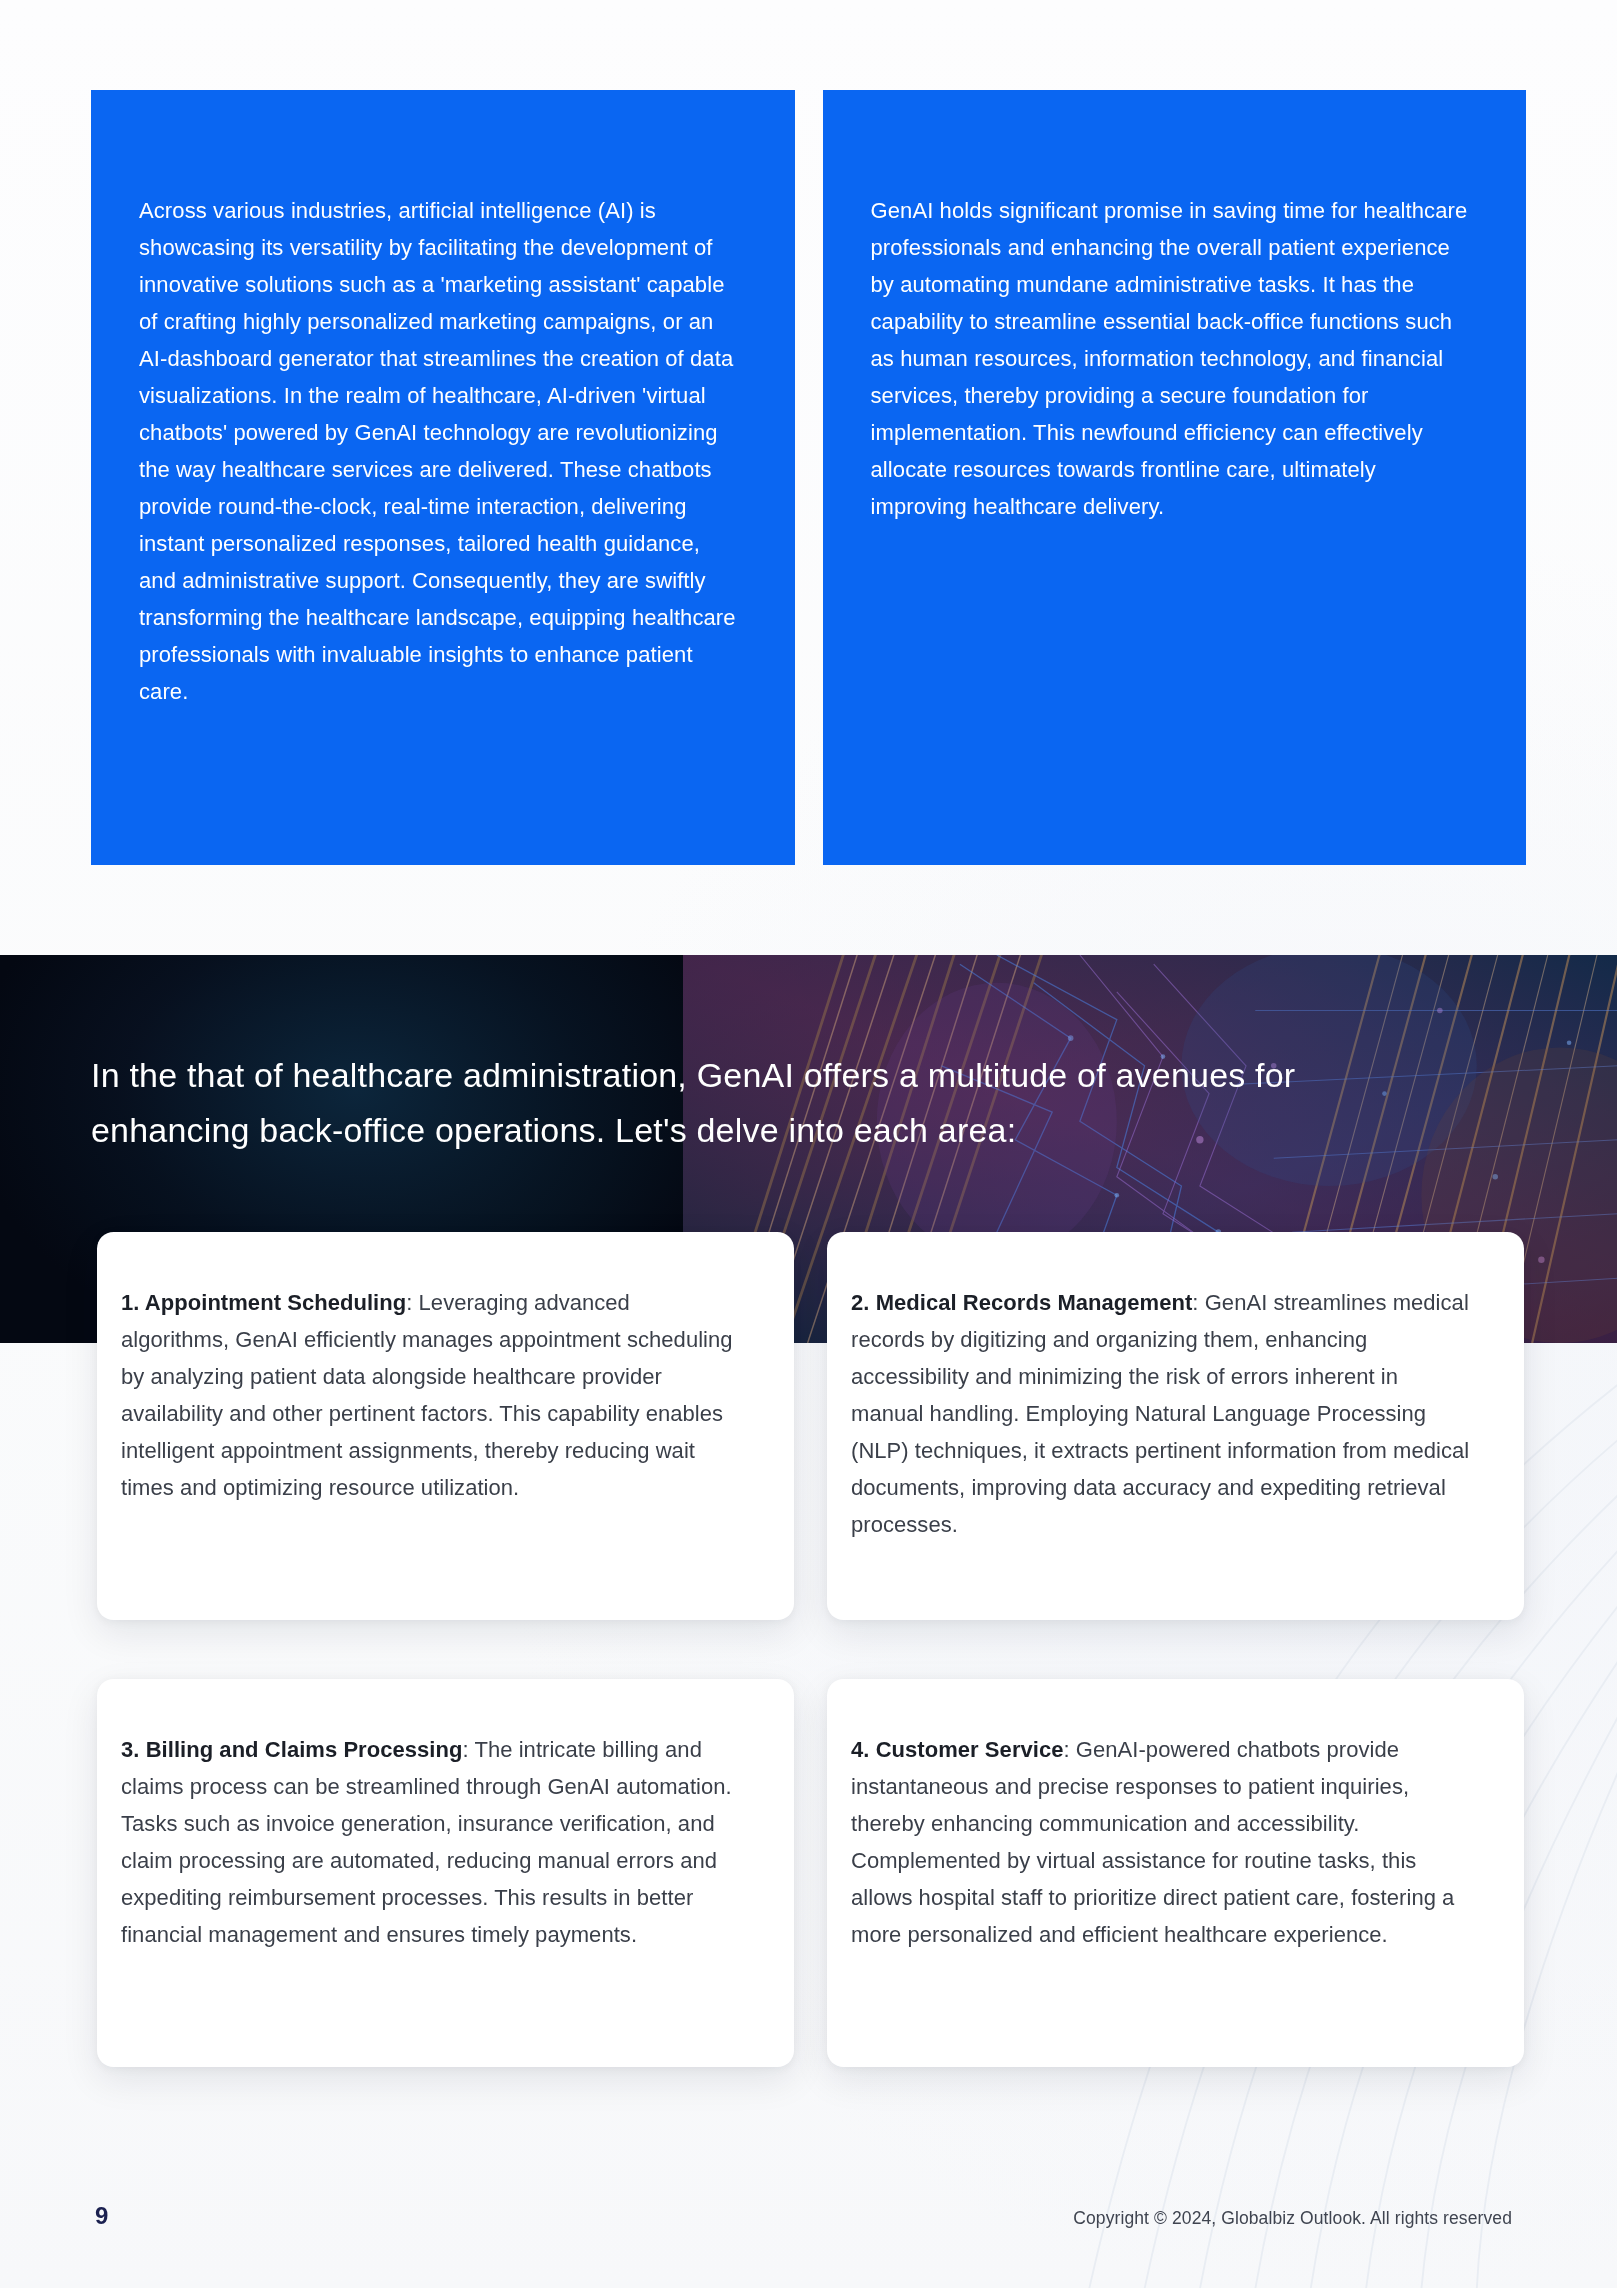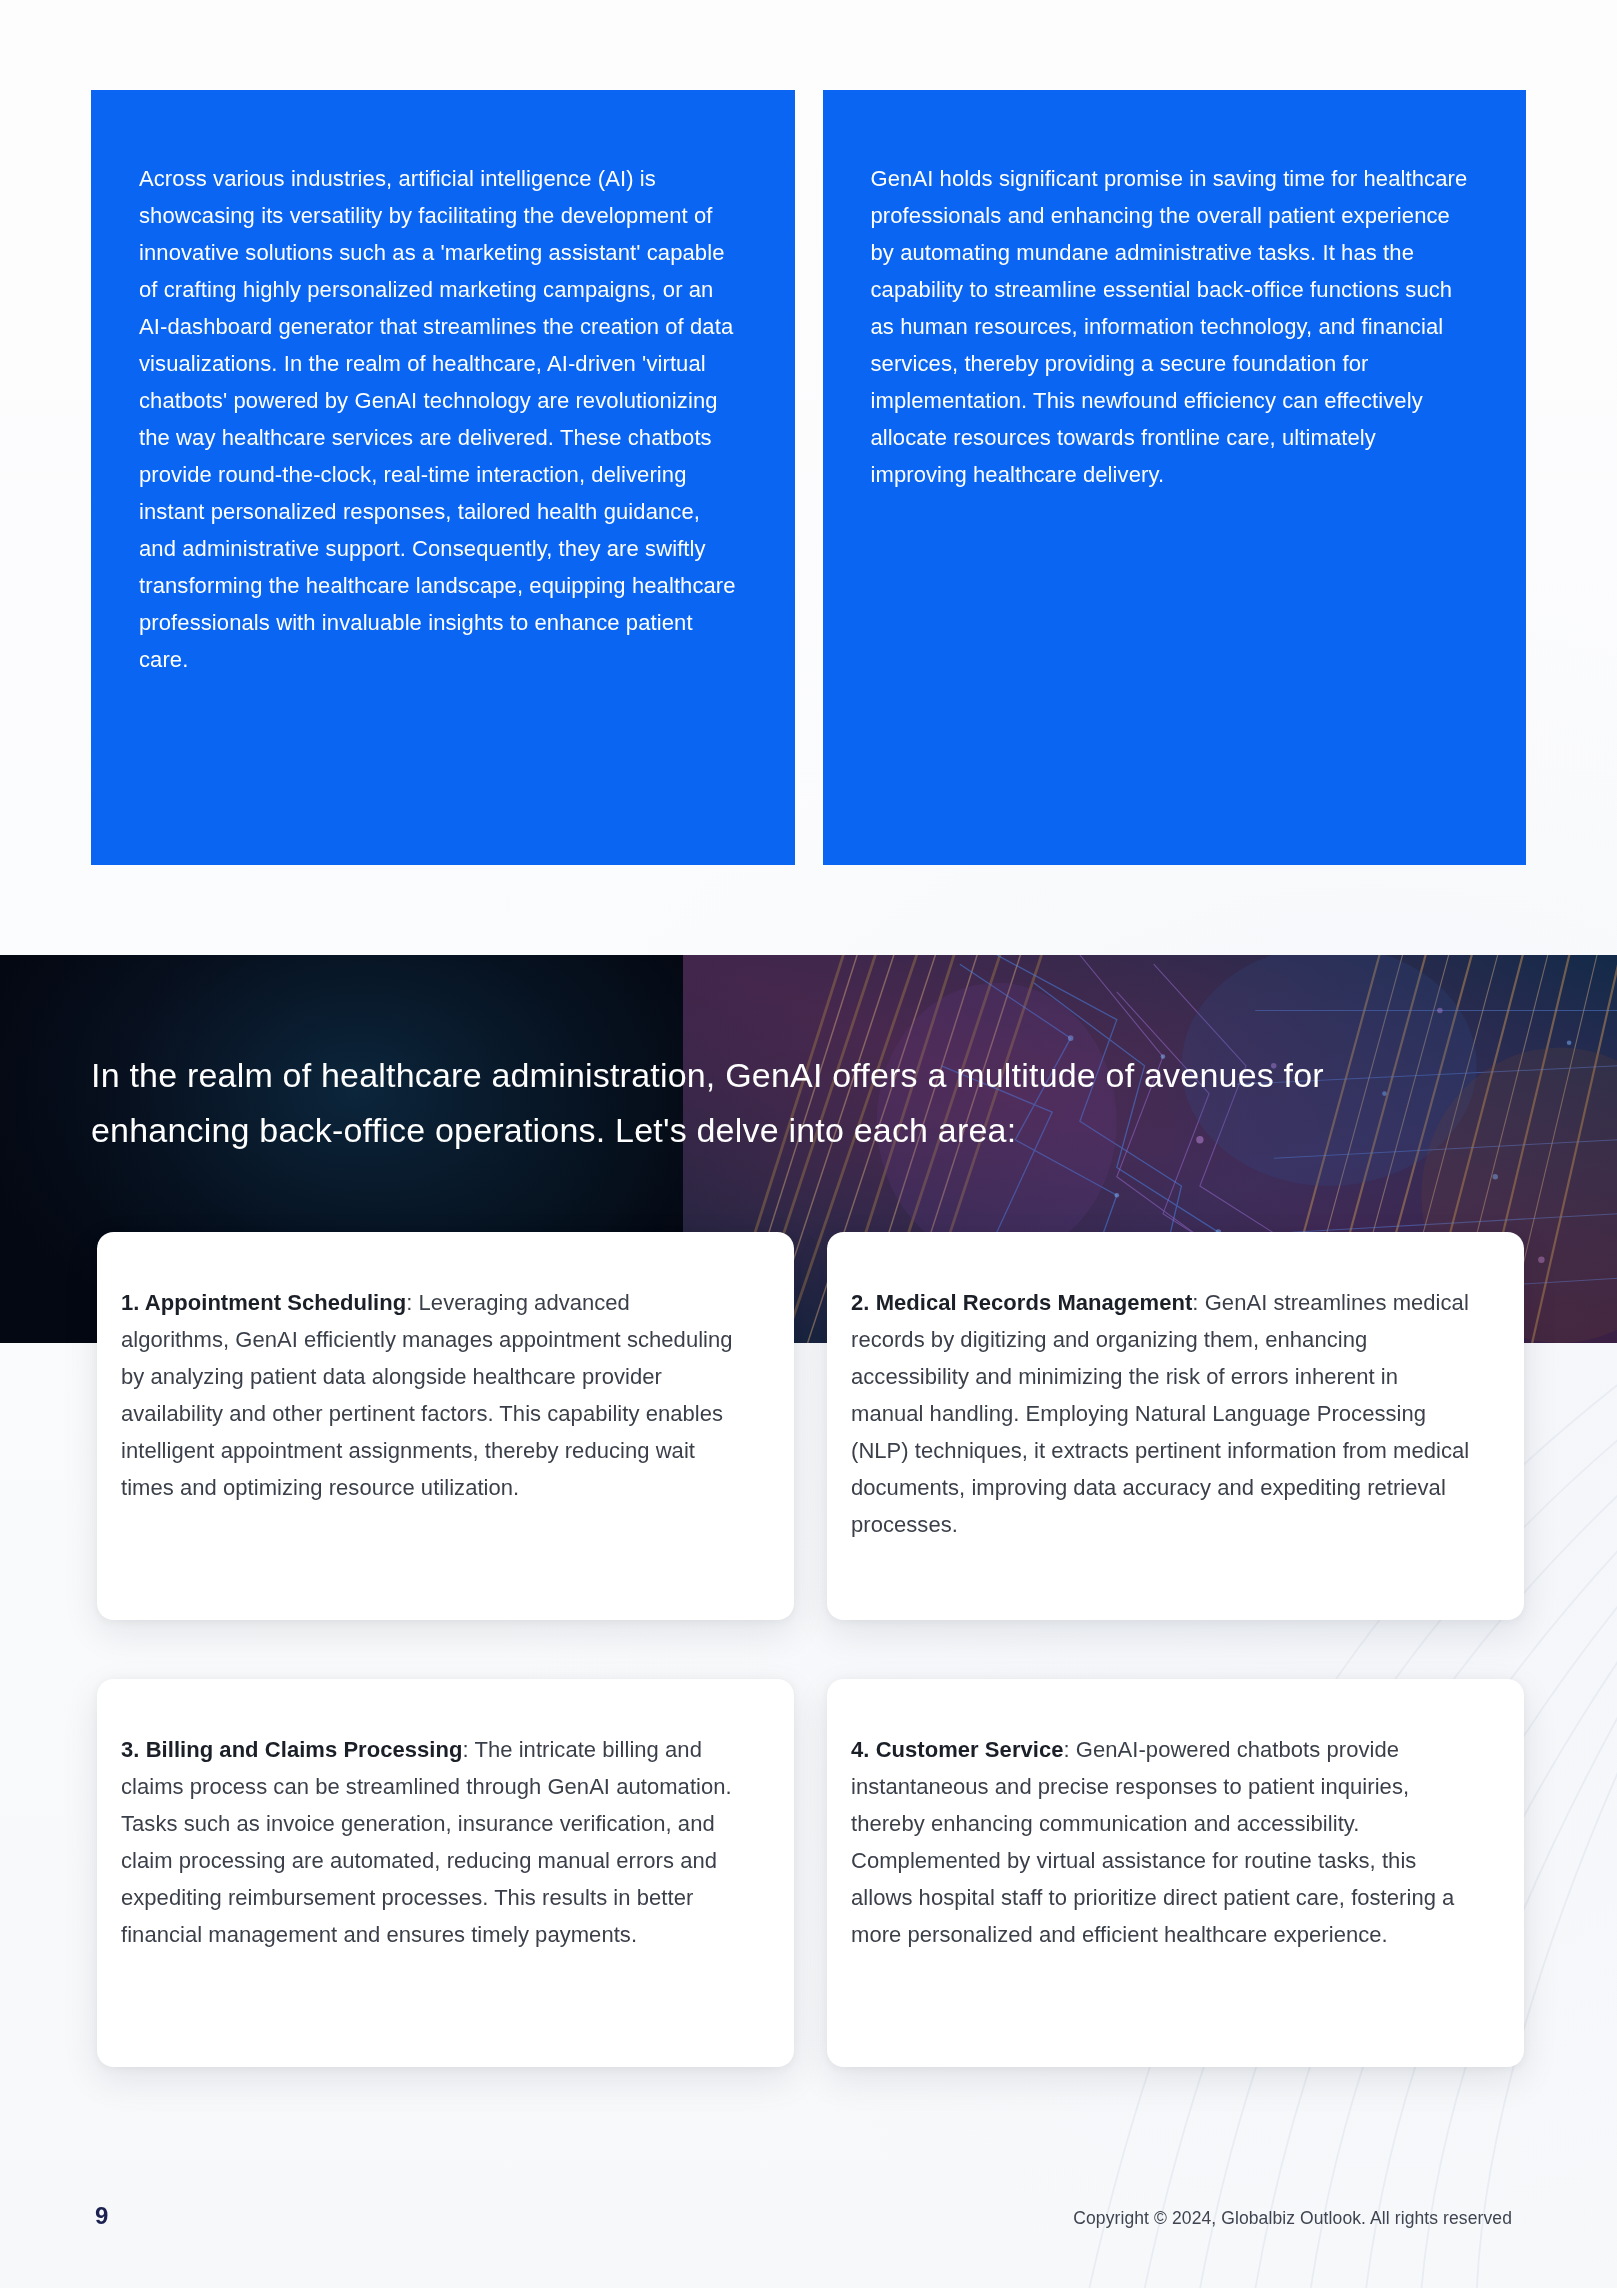--- a/index.html
+++ b/index.html
@@ -45,20 +45,21 @@
     min-height: 775px;
     background: #0a66f2;
     padding: 70px 57px 55px 48px;
   }
   .blue-card p {
     color: #ffffff;
     font-size: 22px;
     line-height: 37px;
     letter-spacing: 0.1px;
     font-weight: 400;
+    margin-top: 32px;
   }
 
   
   .hero-band {
     position: absolute;
     left: 0;
     top: 955px;
     width: 1618px;
     height: 388px;
     overflow: hidden;
@@ -268,21 +269,21 @@
         </g>
 
         <ellipse cx="340" cy="180" rx="130" ry="150" fill="#6a3b8e" opacity="0.18"></ellipse>
         <ellipse cx="700" cy="120" rx="160" ry="130" fill="#2b4f8f" opacity="0.2"></ellipse>
         <ellipse cx="950" cy="260" rx="150" ry="160" fill="#7a4a2e" opacity="0.16"></ellipse>
       </svg>
     </div>
   </div>
 
   <div class="hero-text">
-    <h1>In the realm of healthcare administration, GenAI offers a multitude of avenues for enhancing back-office operations. Let's delve into each area:</h1>
+    <h1>In the that of healthcare administration, GenAI offers a multitude of avenues for enhancing back-office operations. Let's delve into each area:</h1>
   </div>
 
   <div class="cards">
 
     <div class="card">
       <p><b><span>1.</span> <span>Appointment Scheduling</span></b><span>:</span><span> Leveraging advanced algorithms, GenAI efficiently manages appointment scheduling by analyzing patient data alongside healthcare provider availability and other pertinent factors. This capability enables intelligent appointment assignments, thereby reducing wait times and optimizing resource utilization.</span></p>
     </div>
 
     <div class="card">
       <p><b><span>2.</span> <span>Medical Records Management</span></b><span>:</span><span> GenAI streamlines medical records by digitizing and organizing them, enhancing accessibility and minimizing the risk of errors inherent in manual handling. Employing Natural Language Processing (NLP) techniques, it extracts pertinent information from medical documents, improving data accuracy and expediting retrieval processes.</span></p>

